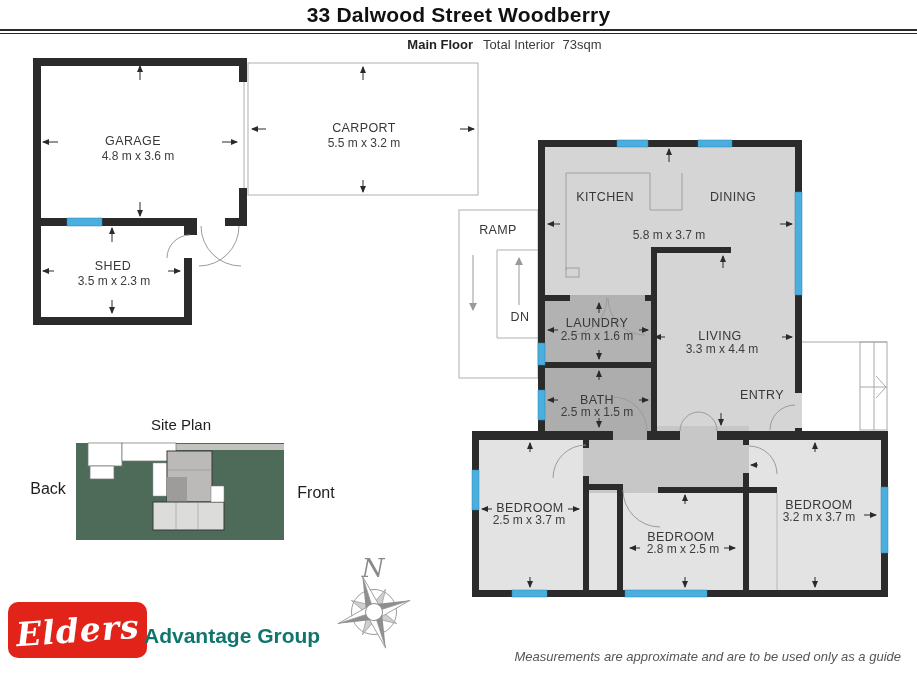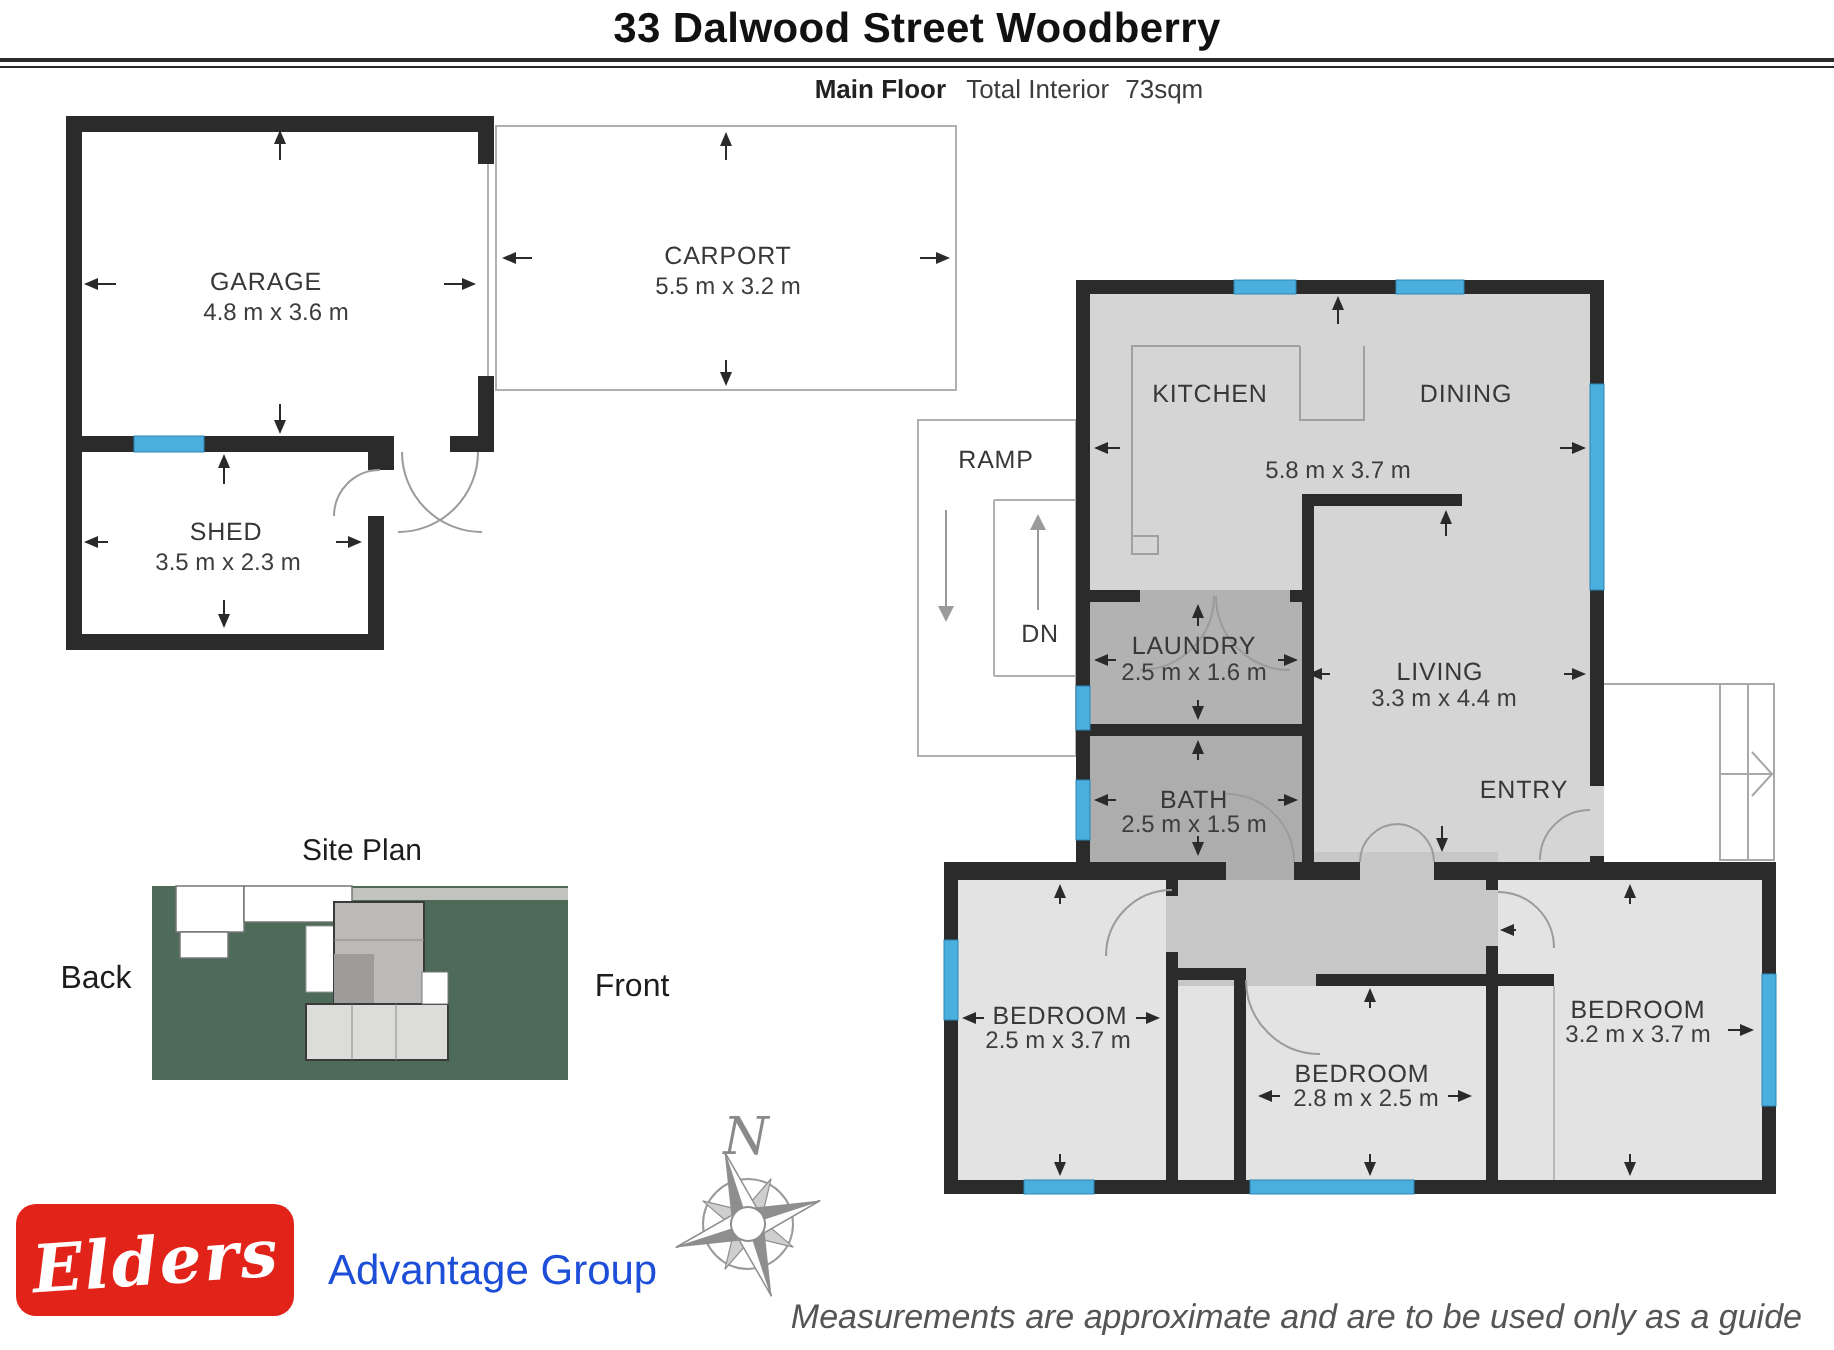--- a/index.html
+++ b/index.html
@@ -34,22 +34,22 @@
   .side-lbl{font-family:"Liberation Sans",sans-serif;font-size:16px;fill:#1d1d1d;text-anchor:middle;}
   .nlbl{font-family:"DejaVu Serif",serif;font-style:italic;font-size:26px;fill:#8a8a8a;text-anchor:middle;}
   .cr-dark{fill:#8e8e8e;}
   .cr-light{fill:#fdfdfd;stroke:#8e8e8e;stroke-width:.75;}
   .cr-diag{fill:#cfcfcf;stroke:#8e8e8e;stroke-width:.6;}
   .logo-box{position:absolute;left:8px;top:602px;width:139px;height:56px;
             background:var(--elders_red,#e2231a);border-radius:10px;
             display:flex;align-items:center;justify-content:center;}
   .logo-script{font-family:"DejaVu Serif",serif;font-style:italic;font-weight:bold;
                font-size:33px;color:#fff;transform:rotate(-4deg);letter-spacing:1px;}
-  .group-name{position:absolute;left:164px;top:624px;font-size:21px;font-weight:normal;color:#1d4ed8;}
-  .disclaimer{position:absolute;right:16px;top:649px;font-size:17px;font-style:italic;color:#555;}
+  .group-name{position:absolute;left:144px;top:624px;font-size:21px;font-weight:bold;color:#0f766e;}
+  .disclaimer{position:absolute;right:16px;top:649px;font-size:13px;font-style:italic;color:#555;}
 </style>
 </head>
 <body>
 
 <div class="canvas">
 
   <div class="hdr-title">33 Dalwood Street Woodberry</div>
   <div class="hdr-rule"></div>
   <div class="hdr-sub">
     <span class="b">Main Floor</span><span class="s">Total Interior</span><span>73sqm</span>

